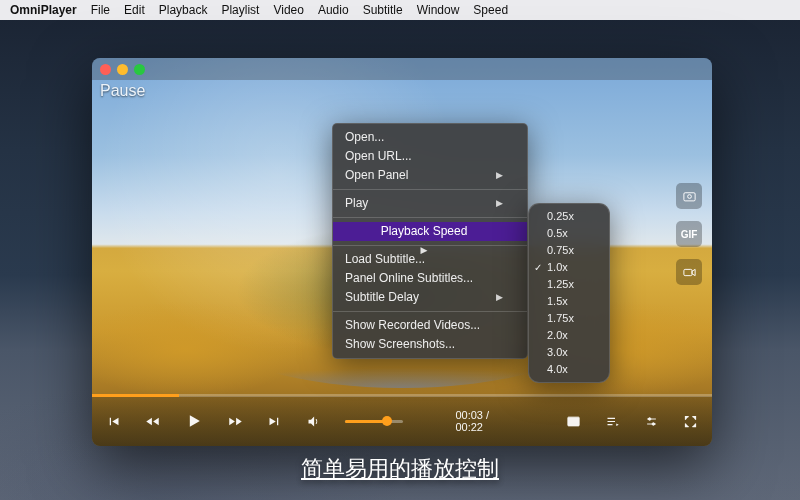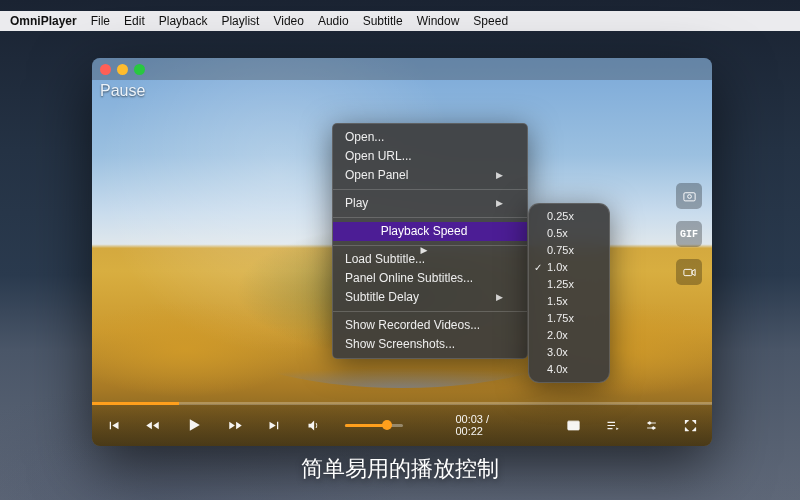--- a/index.html
+++ b/index.html
@@ -4,21 +4,21 @@
 <style>
 *{margin:0;padding:0;box-sizing:border-box;font-family:-apple-system,BlinkMacSystemFont,"Helvetica Neue",Arial,sans-serif;}
 html,body{width:800px;height:500px;overflow:hidden;}
 body{background:linear-gradient(180deg,#1a2332 0%,#243244 30%,#2a3a4e 55%,#4a5668 70%,#5f6878 100%);position:relative;}
 
 body:before{content:"";position:absolute;inset:0;background:
  radial-gradient(ellipse 900px 300px at 50% 115%,rgba(90,100,120,.7),transparent 60%),
  radial-gradient(ellipse 400px 200px at 20% 100%,rgba(70,80,100,.6),transparent 60%);}
 
 
-.mac-menubar{position:absolute;top:11px;left:0;right:0;height:20px;background:rgba(240,240,242,.98);display:flex;align-items:center;padding:0 10px;font-size:12px;color:#111;gap:14px;}
+.mac-menubar{position:absolute;top:0;left:0;right:0;height:20px;background:rgba(240,240,242,.98);display:flex;align-items:center;padding:0 10px;font-size:12px;color:#111;gap:14px;}
 .mac-menubar .app-name{font-weight:600;}
 .mac-menubar span{cursor:default;}
 
 
 .player-window{position:absolute;left:92px;top:58px;width:620px;height:388px;border-radius:8px;box-shadow:0 20px 60px rgba(0,0,0,.6);overflow:hidden;}
 .titlebar{height:22px;background:rgba(50,50,50,.3);display:flex;align-items:center;padding:0 8px;gap:6px;position:absolute;top:0;left:0;right:0;z-index:3;}
 .traffic{width:11px;height:11px;border-radius:50%;}
 .tr-close{background:#ff5f57;}
 .tr-min{background:#febc2e;}
 .tr-max{background:#28c840;}
@@ -46,34 +46,34 @@
 .sub-menu{position:absolute;left:436px;top:145px;width:82px;background:rgba(60,60,60,.92);border:1px solid rgba(150,150,150,.35);border-radius:11px;box-shadow:0 6px 30px rgba(0,0,0,.5);padding:4px 0;z-index:6;backdrop-filter:blur(10px);}
 .sub-item{height:17px;line-height:17px;padding:0 10px 0 18px;font-size:11px;color:#eee;position:relative;}
 .sub-item.checked:before{content:"✓";position:absolute;left:5px;font-size:10px;}
 
 
 .side-icons{position:absolute;right:10px;top:125px;display:flex;flex-direction:column;gap:12px;z-index:4;}
 .side-icon{width:26px;height:26px;background:rgba(0,0,0,.28);border-radius:5px;display:flex;align-items:center;justify-content:center;color:#fff;font-size:10px;}
 .side-icon svg{width:15px;height:15px;stroke:#fff;fill:none;stroke-width:1.5;}
 
 
-.control-bar{position:absolute;left:0;right:0;bottom:0;height:42px;background:linear-gradient(rgba(60,45,20,.3),rgba(40,30,15,.5));display:flex;align-items:center;padding:0 14px;gap:24px;z-index:4;}
+.control-bar{position:absolute;left:0;right:0;bottom:0;height:50px;background:linear-gradient(rgba(60,45,20,.3),rgba(40,30,15,.5));display:flex;align-items:center;padding:0 14px;gap:24px;z-index:4;}
 .cb-btn{color:#fff;opacity:.95;display:flex;align-items:center;justify-content:center;}
 .cb-btn svg{width:15px;height:15px;fill:#fff;}
 .cb-btn.large svg{width:20px;height:20px;}
 .vol-slider{width:60px;height:3px;background:rgba(255,255,255,.35);border-radius:2px;position:relative;}
 .vol-slider:before{content:"";position:absolute;left:0;top:0;bottom:0;width:72%;background:#ff9f1c;border-radius:2px;}
 .vol-slider:after{content:"";position:absolute;left:72%;top:50%;width:10px;height:10px;border-radius:50%;background:#ff9f1c;transform:translate(-50%,-50%);}
 .time-display{color:#fff;font-size:11px;margin-left:28px;opacity:.95;}
 .spacer{flex:1;}
 .progress{position:absolute;left:0;right:0;top:-2px;height:3px;background:rgba(255,255,255,.25);}
 .progress:before{content:"";position:absolute;left:0;top:0;bottom:0;width:14%;background:#ff9f1c;}
 
 
-.caption{position:absolute;left:0;right:0;bottom:16px;text-align:center;color:#fff;font-size:22px;font-weight:500;text-shadow:0 2px 6px rgba(0,0,0,.5);}
+.caption{position:absolute;left:0;right:0;bottom:16px;text-align:center;color:#fff;font-size:22px;font-weight:500;text-shadow:0 2px 6px rgba(0,0,0,.5);text-decoration:underline;}
 </style>
 </head>
 <body>
 
 <div class="mac-menubar">
   <span class="app-name">OmniPlayer</span>
   <span>File</span>
   <span>Edit</span>
   <span>Playback</span>
   <span>Playlist</span>
@@ -148,21 +148,21 @@
     <div class="sub-item">4.0x</div>
   </div>
 
   <div class="side-icons">
     <div class="side-icon" title="screenshot">
       <svg viewBox="0 0 24 24">
           <rect x="3" y="6" width="18" height="13" rx="2"></rect>
           <circle cx="12" cy="12" r="3"></circle>
         </svg>
     </div>
-    <div class="side-icon" style="font-weight:600;font-family:Liberation Mono, monospace;">GIF</div>
+    <div class="side-icon" style="font-weight:600;">GIF</div>
     <div class="side-icon" title="record">
       <svg viewBox="0 0 24 24">
           <rect x="3" y="7" width="13" height="10" rx="2"></rect>
           <path d="M16 10l5-3v10l-5-3z"></path>
         </svg>
     </div>
   </div>
 
   <div class="control-bar">
     <div class="progress"></div>

